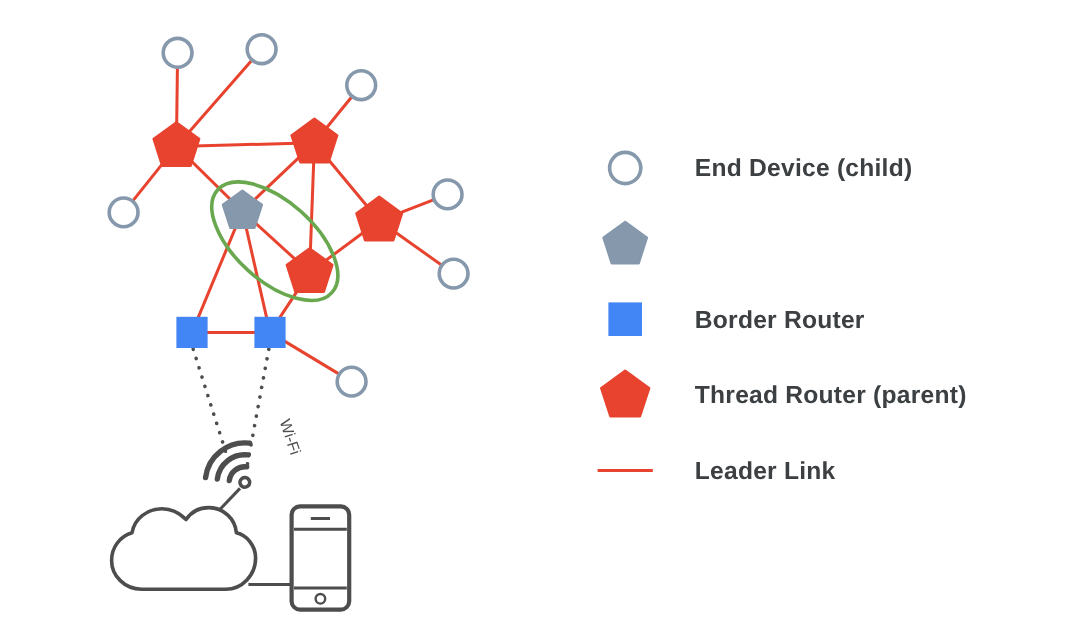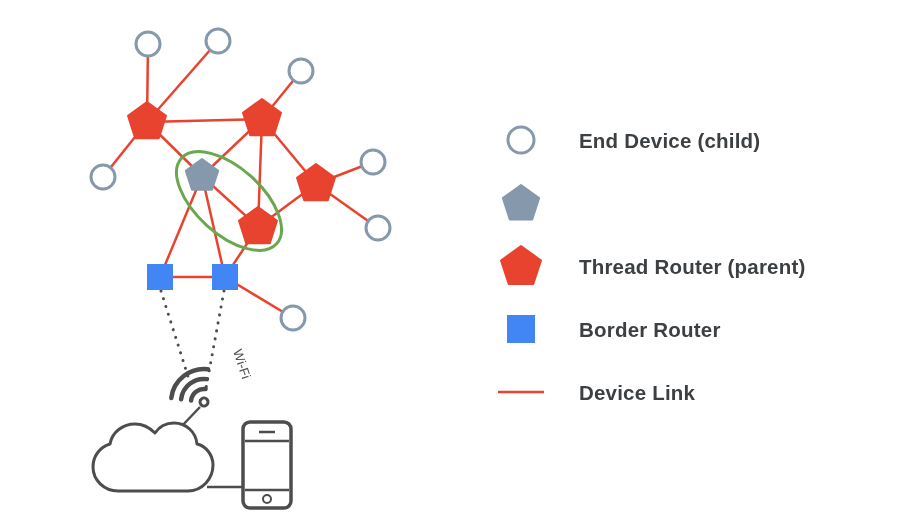--- a/index.html
+++ b/index.html
@@ -130,38 +130,38 @@
       <span class="legend-icon">
         <svg width="48" height="46" viewBox="0 0 48 46">
             <path d="M24.0 4.0L42.1 17.1L35.2 38.4L12.8 38.4L5.9 17.1Z" class="leader-node"></path>
           </svg>
       </span>
     </div>
 
     <div class="legend-row">
       <span class="legend-icon">
         <svg width="48" height="46" viewBox="0 0 48 46">
+            <rect x="10" y="8" width="28" height="28" class="border-node"></rect>
+          </svg>
+      </span>
+      <span class="legend-label">Border Router</span>
+    </div>
+
+    <div class="legend-row">
+      <span class="legend-icon">
+        <svg width="48" height="46" viewBox="0 0 48 46">
             <path d="M24.0 2.0L44.0 16.5L36.3 40.0L11.7 40.0L4.0 16.5Z" class="router-node"></path>
           </svg>
       </span>
       <span class="legend-label">Thread Router (parent)</span>
     </div>
 
     <div class="legend-row">
       <span class="legend-icon">
         <svg width="48" height="46" viewBox="0 0 48 46">
-            <rect x="10" y="8" width="28" height="28" class="border-node"></rect>
-          </svg>
-      </span>
-      <span class="legend-label">Border Router</span>
-    </div>
-
-    <div class="legend-row">
-      <span class="legend-icon">
-        <svg width="48" height="46" viewBox="0 0 48 46">
             <line x1="1" y1="22" x2="47" y2="22" class="edge" stroke-width="3"></line>
           </svg>
       </span>
-      <span class="legend-label">Device Link</span>
+      <span class="legend-label">Leader Link</span>
     </div>
 
   </div>
 </div>
 
 </body></html>

